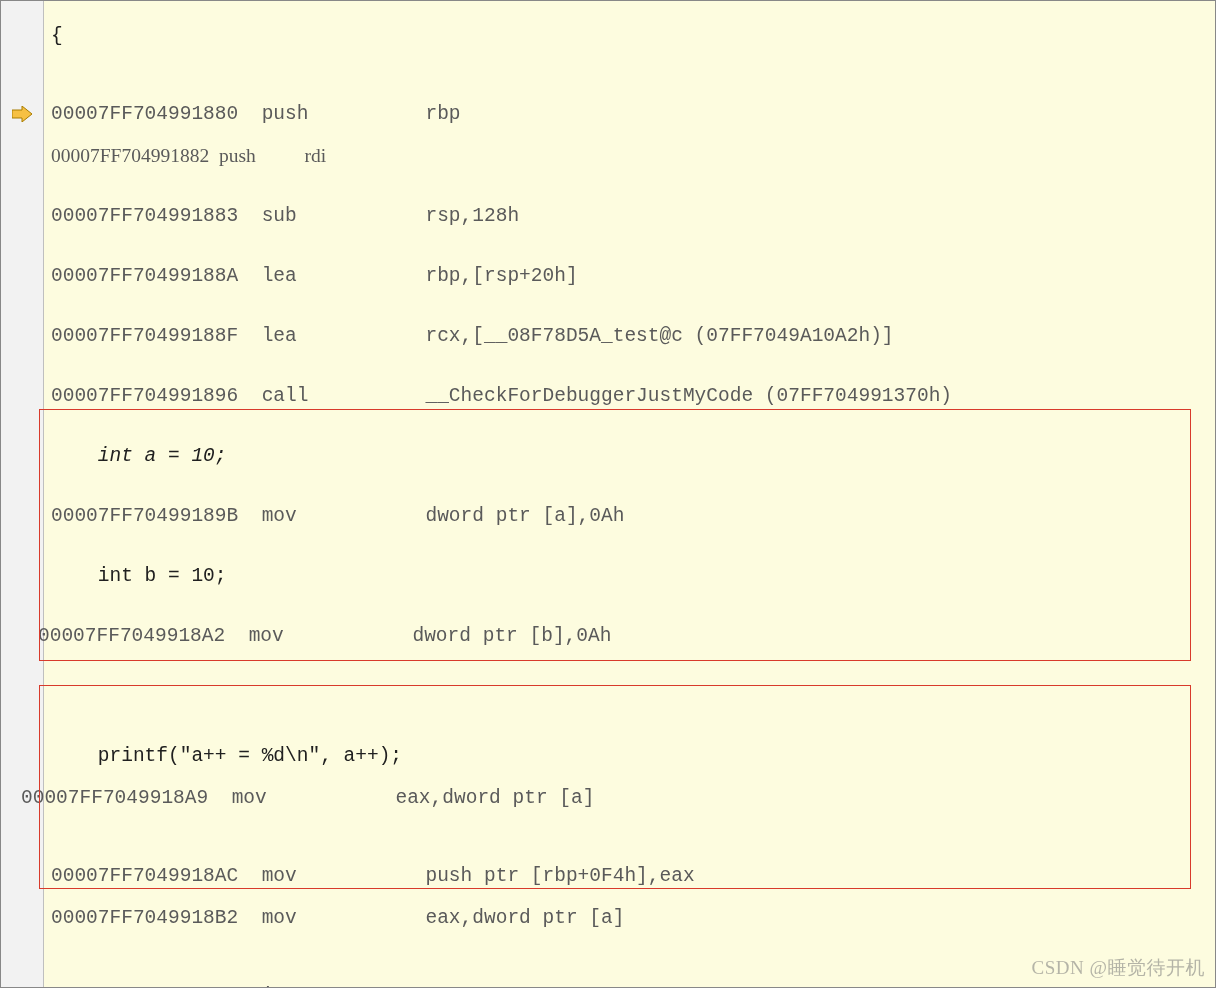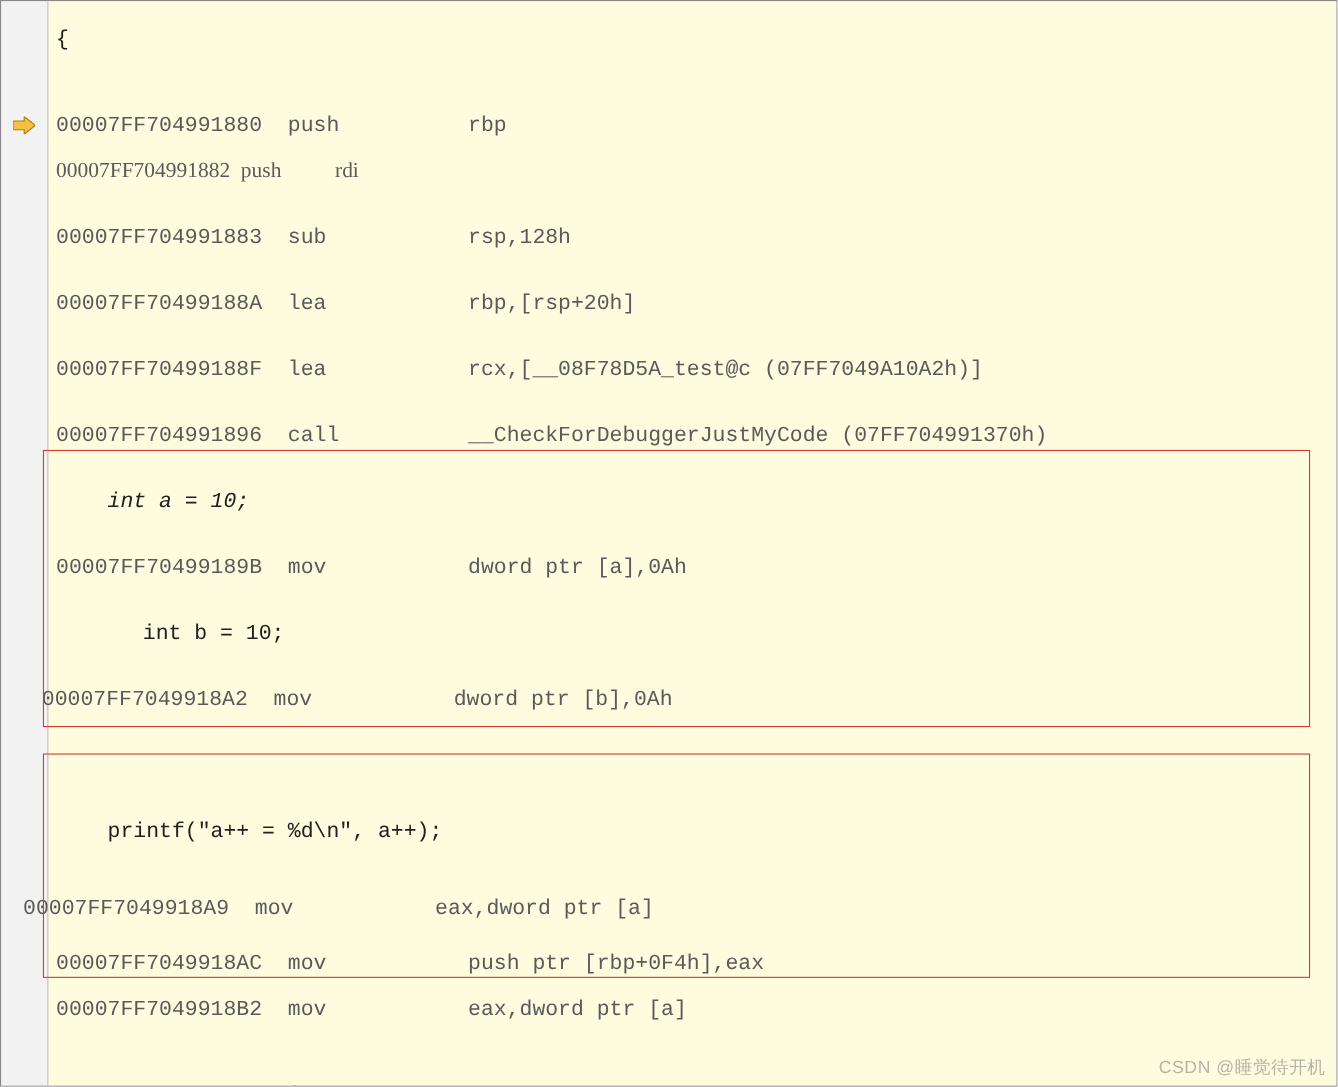--- a/index.html
+++ b/index.html
@@ -55,22 +55,22 @@
   .redbox {
     position: absolute;
     border: 1.5px solid #d83a2b;
     pointer-events: none;
     box-sizing: border-box;
   }
   .watermark {
     position: absolute;
     right: 10px;
     bottom: 6px;
-    font-family: Liberation Sans, sans-serif;
-    font-size: 16px;
+    font-family: Liberation Serif, serif;
+    font-size: 19px;
     color: rgba(120,120,120,0.55);
     letter-spacing: 0.5px;
     pointer-events: none;
   }
 </style>
 </head>
 <body>
 
 <div class="viewport">
   <div class="gutter-sep"></div>
@@ -79,25 +79,25 @@
       <div class="line" style="top: 68px;"><div class="gutter-mark arrow-ip"><svg width="20" height="16" viewBox="0 0 20 16">
             <path d="M0 4 H10 V0 L20 8 L10 16 V12 H0 Z" fill="#f6c043" stroke="#a97c00" stroke-width="1"></path>
           </svg></div><span class="addr">00007FF704991880  </span><span class="mnem">push          </span><span class="ops">rbp</span></div>
       <div class="line" style="top: 80px; font-family: Liberation Serif, serif;"><span class="addr">00007FF704991882  </span><span class="mnem">push          </span><span class="ops">rdi</span></div>
       <div class="line" style="top: 110px;"><span class="addr">00007FF704991883  </span><span class="mnem">sub           </span><span class="ops">rsp,128h</span></div>
       <div class="line" style="top: 140px;"><span class="addr">00007FF70499188A  </span><span class="mnem">lea           </span><span class="ops">rbp,[rsp+20h]</span></div>
       <div class="line" style="top: 170px;"><span class="addr">00007FF70499188F  </span><span class="mnem">lea           </span><span class="ops">rcx,[__08F78D5A_test@c (07FF7049A10A2h)]</span></div>
       <div class="line" style="top: 200px;"><span class="addr">00007FF704991896  </span><span class="mnem">call          </span><span class="ops">__CheckForDebuggerJustMyCode (07FF704991370h)</span></div>
       <div class="line" style="top: 230px; font-style: italic;"><span class="src">    int a = 10;</span></div>
       <div class="line" style="top: 260px;"><span class="addr">00007FF70499189B  </span><span class="mnem">mov           </span><span class="ops">dword ptr [a],0Ah</span></div>
-      <div class="line" style="top: 290px; margin-left: 32px;"><span class="src">    int b = 10;</span></div>
+      <div class="line" style="top: 290px;"><span class="src">    int b = 10;</span></div>
       <div class="line" style="top: 320px; padding-left: 37px;"><span class="addr">00007FF7049918A2  </span><span class="mnem">mov           </span><span class="ops">dword ptr [b],0Ah</span></div>
       <div class="line" style="top: 350px;">&nbsp;</div>
       <div class="line" style="top: 380px;"><span class="src">    printf("a++ = %d\n", a++);</span></div>
-      <div class="line" style="top: 420px; padding-left: 20px;"><span class="addr">00007FF7049918A9  </span><span class="mnem">mov           </span><span class="ops">eax,dword ptr [a]</span></div>
+      <div class="line" style="top: 392px; padding-left: 20px;"><span class="addr">00007FF7049918A9  </span><span class="mnem">mov           </span><span class="ops">eax,dword ptr [a]</span></div>
       <div class="line" style="top: 440px;"><span class="addr">00007FF7049918AC  </span><span class="mnem">mov           </span><span class="ops">push ptr [rbp+0F4h],eax</span></div>
       <div class="line" style="top: 452px;"><span class="addr">00007FF7049918B2  </span><span class="mnem">mov           </span><span class="ops">eax,dword ptr [a]</span></div>
       <div class="line" style="top: 500px;"><span class="addr">00007FF7049918B5  </span><span class="mnem">inc           </span><span class="ops">eax</span></div>
     </div>
   <div class="watermark">CSDN @睡觉待开机</div>
 <div class="redbox" style="left: 38px; right: 24px; top: 408px; height: 252px;"></div>
     <div class="redbox" style="left: 38px; right: 24px; top: 684px; height: 204px;"></div>
   </div>
 
 </body></html>

